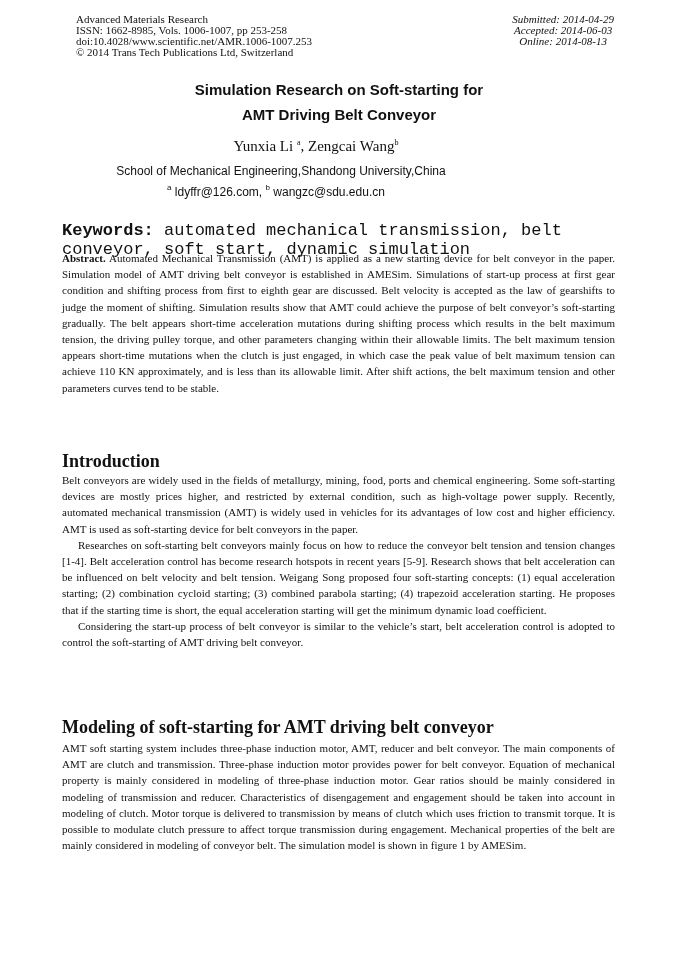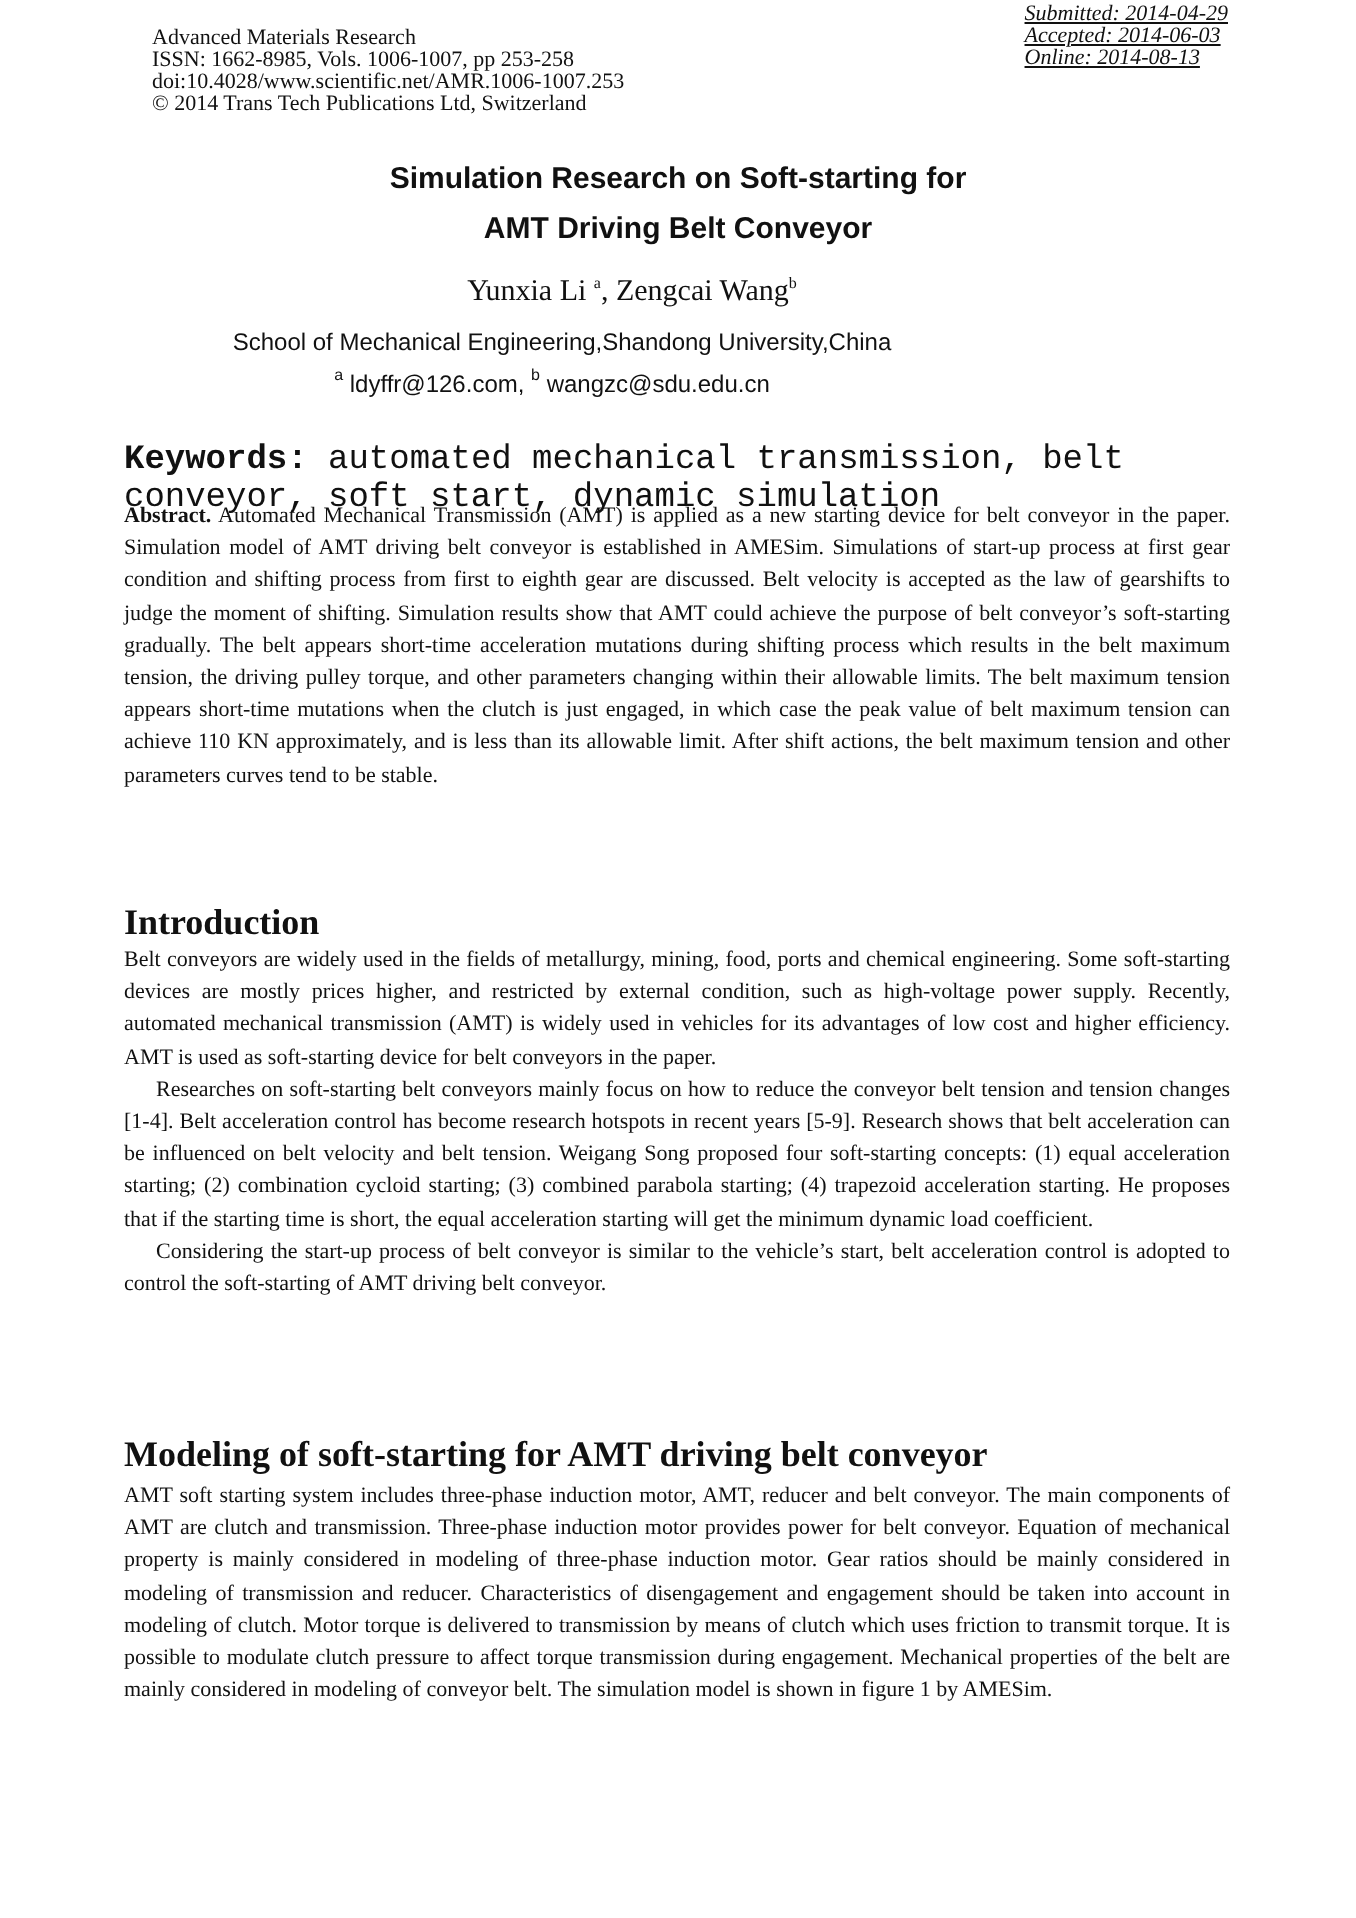--- a/index.html
+++ b/index.html
@@ -1,19 +1,19 @@
 <!DOCTYPE html>
 <html><head>
 <meta charset="utf-8">
 <style>
   html, body { margin: 0; padding: 0; background: #ffffff; }
   body { width: 678px; height: 959px; position: relative; overflow: hidden; color: #111; }
   .page { position: absolute; left: 0; top: 0; width: 678px; height: 959px; }
   .hdr-left { position: absolute; left: 76px; top: 14px; font-family: "Liberation Serif", serif; font-size: 11px; line-height: 11px; }
-  .hdr-right { position: absolute; right: 64px; top: 2px; text-align: left; font-family: "Liberation Serif", serif; font-style: italic; font-size: 11px; line-height: 11px; text-decoration: underline; }
+  .hdr-right { position: absolute; right: 64px; top: 14px; text-align: center; font-family: "Liberation Serif", serif; font-style: italic; font-size: 11px; line-height: 11px; }
   .title { position: absolute; left: 0; width: 678px; text-align: center; font-family: "Liberation Sans", sans-serif; font-weight: bold; font-size: 15px; }
   .t1 { top: 81px; }
   .t2 { top: 106px; }
   .authors { position: absolute; left: 0; width: 632px; top: 138px; text-align: center; font-family: Liberation Serif, serif; font-size: 15px; }
   .authors sup, .emails sup { font-size: 8px; vertical-align: 6px; line-height: 0; }
   .affil { position: absolute; left: 0; width: 562px; top: 164px; text-align: center; font-family: "Liberation Sans", sans-serif; font-size: 12px; }
   .emails { position: absolute; left: 0; width: 552px; top: 185px; text-align: center; font-family: "Liberation Sans", sans-serif; font-size: 12px; }
   .keywords { position: absolute; left: 62px; top: 221px; width: 556px; font-family: Liberation Mono, monospace; font-size: 17px; }
   .keywords b { font-weight: bold; }
   .body { position: absolute; left: 62px; width: 553px; font-family: "Liberation Serif", serif; font-size: 11px; line-height: 16.2px; text-align: justify; }

